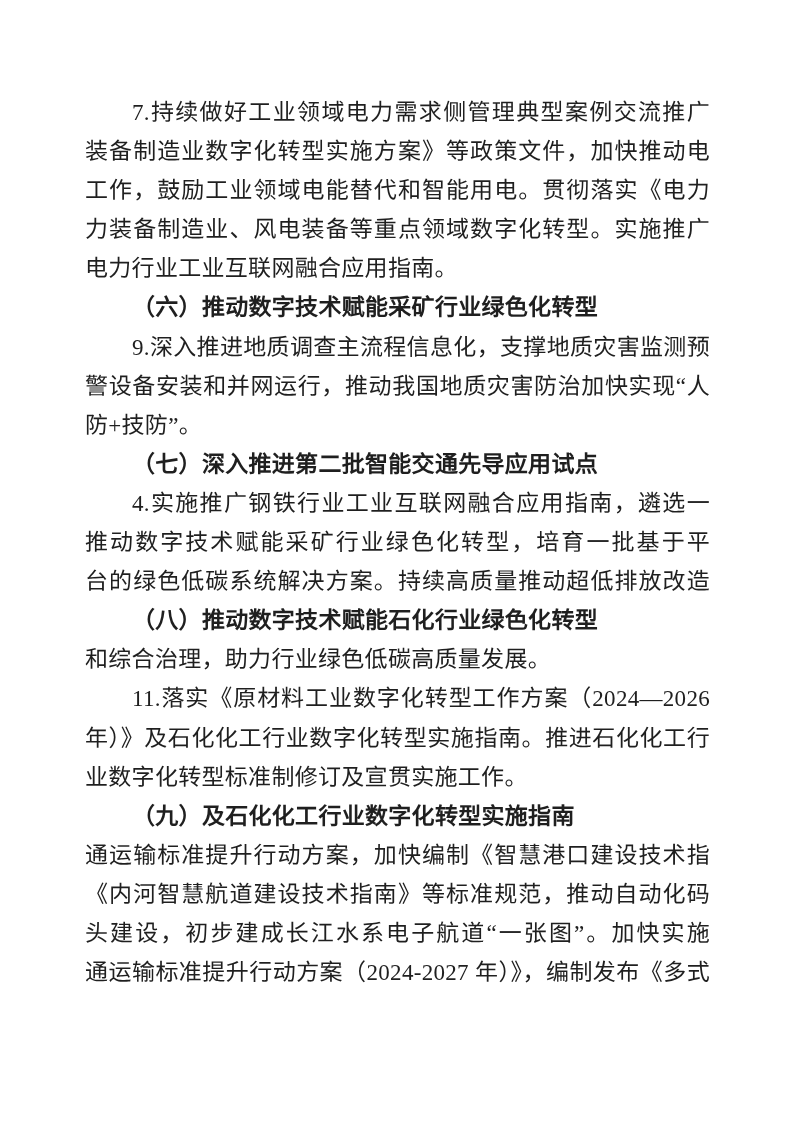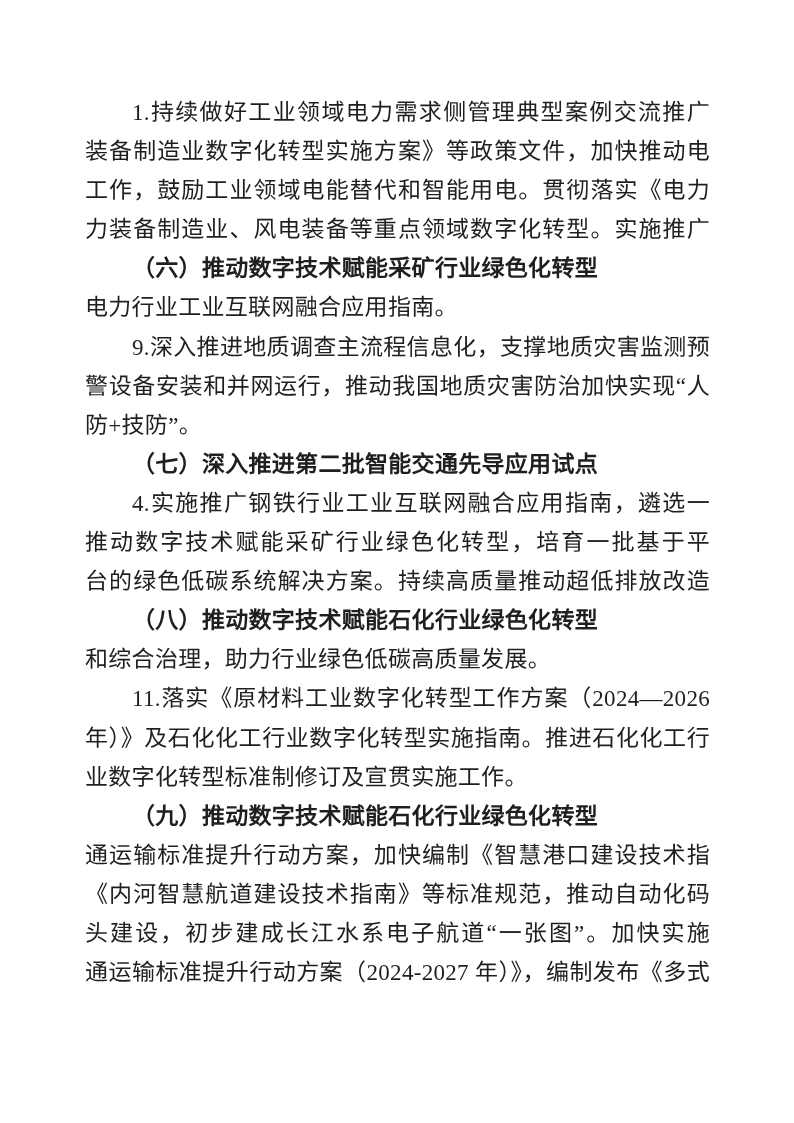--- a/index.html
+++ b/index.html
@@ -44,46 +44,46 @@
   .hd {
     font-weight: 600;
   }
 </style>
 </head>
 <body>
 
 <div class="page">
   <div class="text-block">
 
-    <div class="ln j ind">1.持续做好工业领域电力需求侧管理典型案例交流推广</div>
+    <div class="ln j ind">7.持续做好工业领域电力需求侧管理典型案例交流推广</div>
     <div class="ln j">装备制造业数字化转型实施方案》等政策文件，加快推动电</div>
     <div class="ln j">工作，鼓励工业领域电能替代和智能用电。贯彻落实《电力</div>
     <div class="ln j">力装备制造业、风电装备等重点领域数字化转型。实施推广</div>
+    <div class="ln">电力行业工业互联网融合应用指南。</div>
+
     <div class="ln hd ind">（六）推动数字技术赋能采矿行业绿色化转型</div>
-
-    <div class="ln">电力行业工业互联网融合应用指南。</div>
 
     <div class="ln j ind">9.深入推进地质调查主流程信息化，支撑地质灾害监测预</div>
     <div class="ln j">警设备安装和并网运行，推动我国地质灾害防治加快实现“人</div>
     <div class="ln">防+技防”。</div>
 
     <div class="ln hd ind">（七）深入推进第二批智能交通先导应用试点</div>
 
     <div class="ln j ind">4.实施推广钢铁行业工业互联网融合应用指南，遴选一</div>
     <div class="ln j">推动数字技术赋能采矿行业绿色化转型，培育一批基于平</div>
     <div class="ln j">台的绿色低碳系统解决方案。持续高质量推动超低排放改造</div>
     <div class="ln hd ind">（八）推动数字技术赋能石化行业绿色化转型</div>
 
     <div class="ln">和综合治理，助力行业绿色低碳高质量发展。</div>
 
     <div class="ln j ind">11.落实《原材料工业数字化转型工作方案（2024—2026</div>
     <div class="ln j">年）》及石化化工行业数字化转型实施指南。推进石化化工行</div>
     <div class="ln">业数字化转型标准制修订及宣贯实施工作。</div>
 
-    <div class="ln hd ind">（九）推动数字技术赋能石化行业绿色化转型</div>
+    <div class="ln hd ind">（九）及石化化工行业数字化转型实施指南</div>
 
     <div class="ln j">通运输标准提升行动方案，加快编制《智慧港口建设技术指南》</div>
     <div class="ln j">《内河智慧航道建设技术指南》等标准规范，推动自动化码</div>
     <div class="ln j">头建设，初步建成长江水系电子航道“一张图”。加快实施《交</div>
     <div class="ln j">通运输标准提升行动方案（2024-2027 年）》，编制发布《多式</div>
 
   </div>
 </div>
 
 </body></html>

